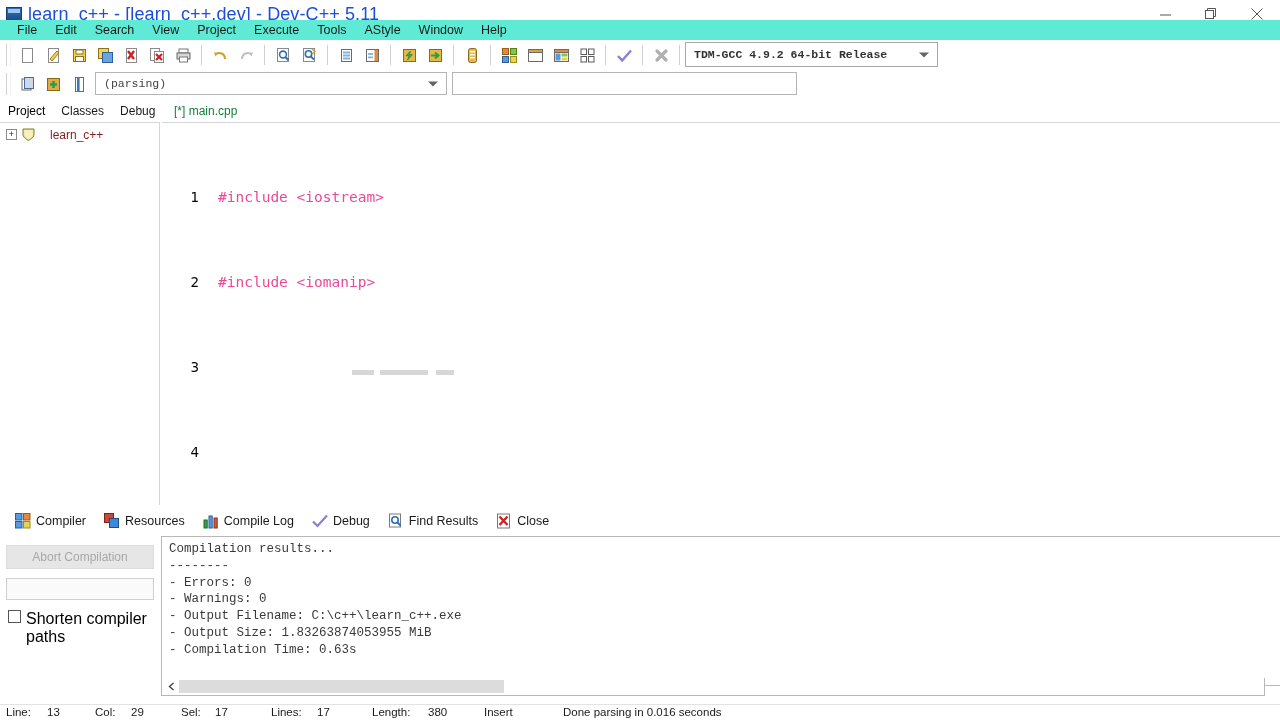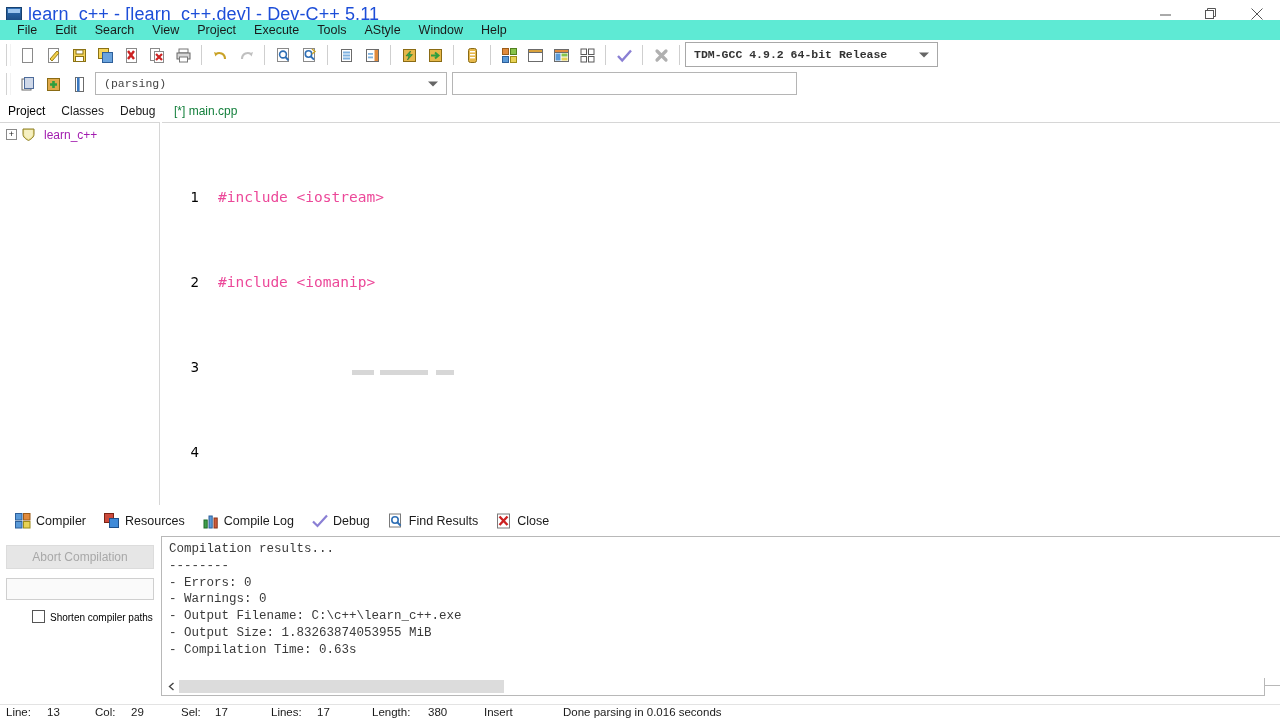--- a/index.html
+++ b/index.html
@@ -94,21 +94,21 @@
   .left-panel {
     position: absolute; left: 0; top: 122px; width: 160px; height: 383px;
     background: #fff; border-right: 1px solid #d6d6d6; border-top: 1px solid #d6d6d6;
   }
   .tree-row { display: flex; align-items: center; padding: 4px 0 0 6px; font-size: 12px; }
   .tree-expander {
     width: 11px; height: 11px; border: 1px solid #8a8a8a; background: #fff;
     display: flex; align-items: center; justify-content: center;
     font-size: 9px; line-height: 9px; color: #222; margin-right: 4px; flex: none;
   }
-  .tree-label { margin-left: 8px; color: #a21caf; }
+  .tree-label { margin-left: 14px; color: #7f1d1d; }
 
   
   .editor-tab {
     position: absolute; left: 166px; top: 101px; height: 20px;
     font-size: 12px; color: #15803d; display: flex; align-items: center; padding: 0 8px;
   }
   .editor-wrap {
     position: absolute; left: 162px; top: 122px; width: 1118px; height: 383px;
     background: #fff; border-top: 1px solid #d6d6d6; overflow: hidden;
   }
@@ -147,21 +147,21 @@
   }
   .abort-btn {
     position: absolute; left: 6px; top: 9px; width: 148px; height: 24px;
     background: #e6e6e6; border: 1px solid #dcdcdc; color: #a8a8a8;
     font-size: 12px; display: flex; align-items: center; justify-content: center;
   }
   .progress-box {
     position: absolute; left: 6px; top: 42px; width: 148px; height: 22px;
     background: #fafafa; border: 1px solid #cfcfcf;
   }
-  .chk-row { position: absolute; left: 8px; top: 74px; display: flex; align-items: flex-end; font-size: 10px; margin-left: 24px; }
+  .chk-row { position: absolute; left: 8px; top: 74px; display: flex; align-items: flex-start; font-size: 16px; }
   .chk { width: 13px; height: 13px; border: 1px solid #555; background: #fff; margin-right: 5px; flex: none; }
 
   .log-pane {
     position: absolute; left: 161px; top: 536px; width: 1260px; height: 150px;
     border: 1px solid #b8b8b8; background: #fff; overflow: hidden;
   }
   .log-text {
     font-family: "Liberation Mono", "DejaVu Sans Mono", monospace;
     font-size: 12.5px; line-height: 16.8px; color: #3a3a3a; padding: 4px 0 0 7px; white-space: pre;
   }

